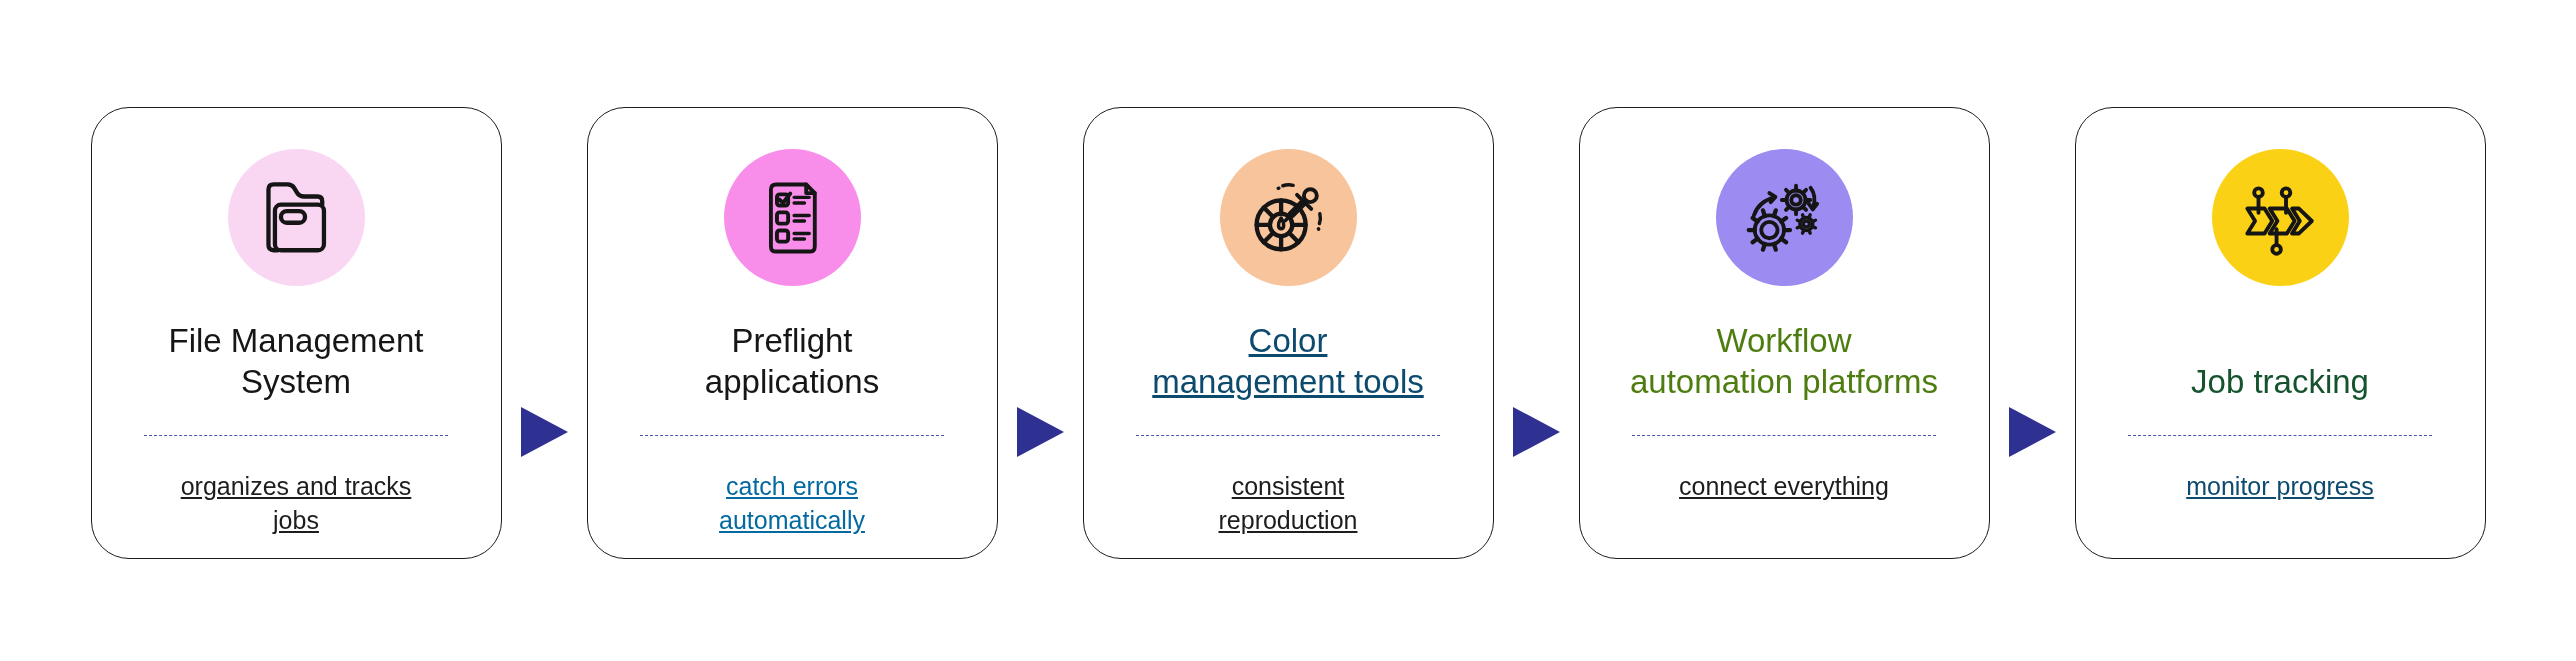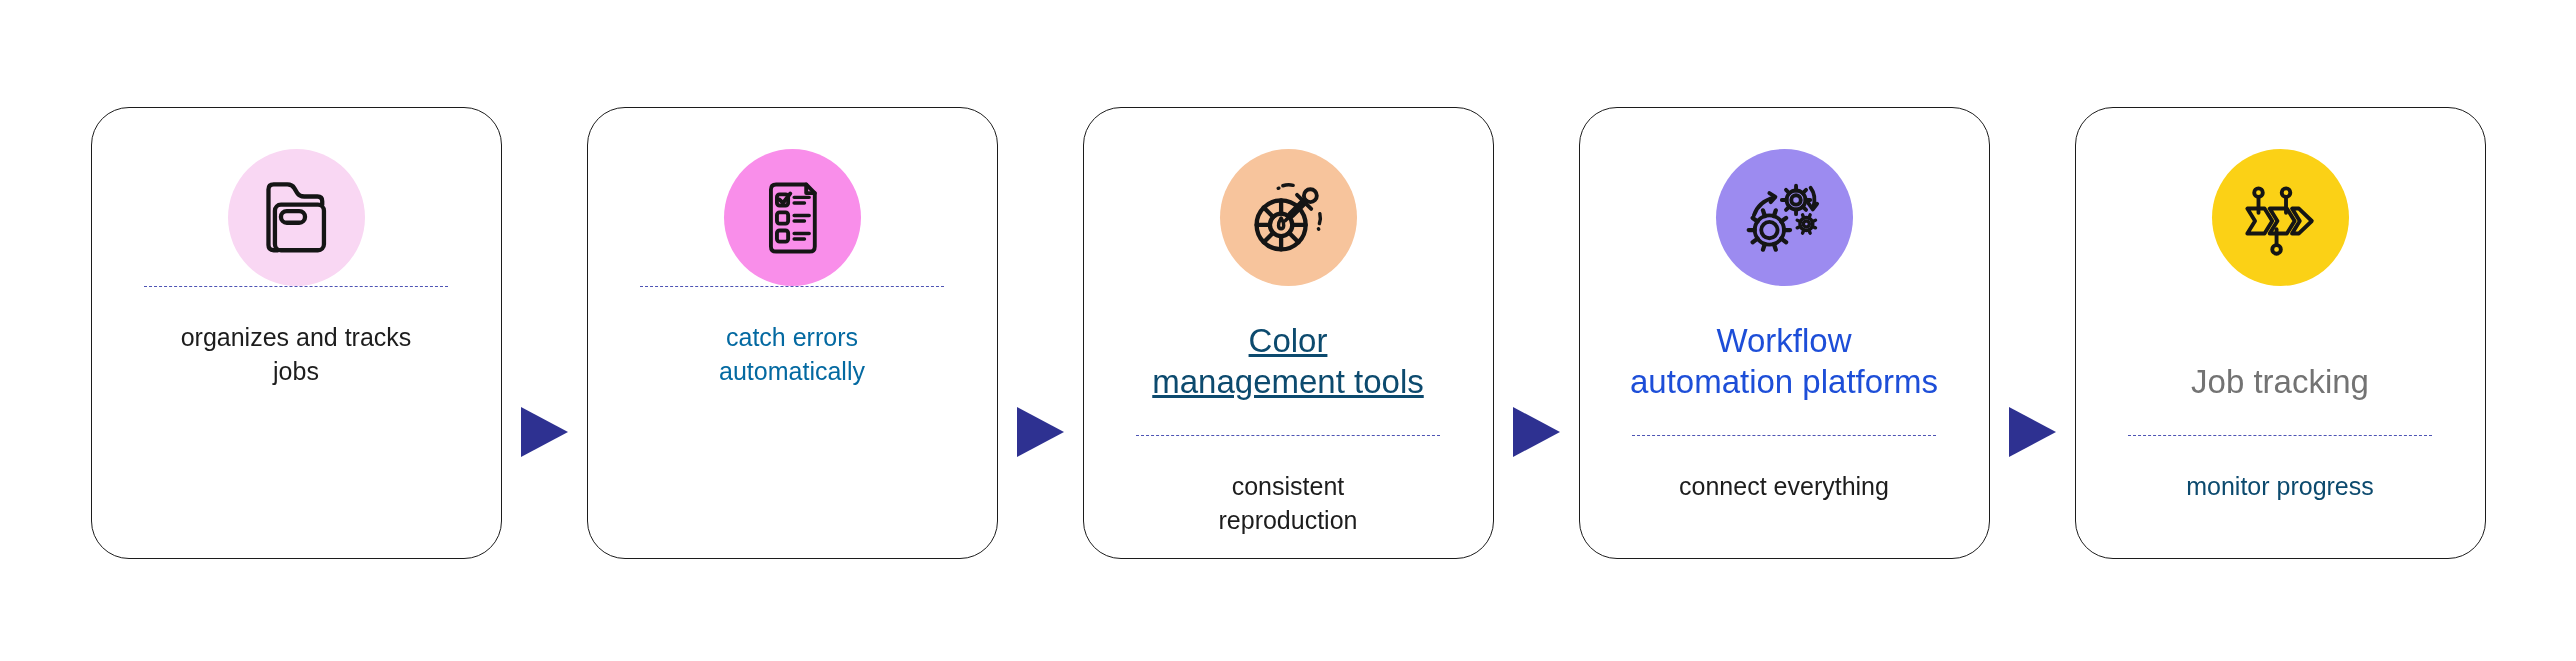--- a/index.html
+++ b/index.html
@@ -89,20 +89,21 @@
     justify-content: center;
     align-items: flex-start;
   }
   .subtitle {
     font-size: 25px;
     line-height: 34px;
     font-weight: 400;
     text-align: center;
     white-space: pre-line;
     max-width: 340px;
+    text-decoration: underline;
   }
   .arrow {
     width: 0;
     height: 0;
     border-top: 25.5px solid transparent;
     border-bottom: 25.5px solid transparent;
     border-left: 47px solid #2E3191;
     margin-top: 300px;
     flex: 0 0 auto;
   }
@@ -115,20 +116,24 @@
   <div class="card">
     <div class="icon-badge" style="background-color: rgb(249, 215, 243);">
       <div class="icon-wrap" style="color: rgb(21, 21, 21);">
         <svg viewBox="0 0 100 100" fill="none" stroke="currentColor" stroke-linecap="round" stroke-linejoin="round">
           <path stroke-width="5" d="M 29 87.5 L 24 87.5 Q 18 87.5 18 81.5 L 18 17 Q 18 11 24 11 L 40 11 Q 45.5 11 48 15.2 L 51.5 21 Q 54 25 59.5 25 L 75 25 Q 80.5 25 80.5 30.5 L 80.5 34.5"></path>
           <rect stroke-width="5" x="25.5" y="34.5" width="57" height="53" rx="7"></rect>
           <rect stroke-width="5" x="32.5" y="42" width="28" height="13.5" rx="6.75"></rect>
         </svg>
       </div>
     </div>
+    <div class="title-wrap">
+      <div class="title" style="color: rgb(22, 22, 22);">File Management
+System</div>
+    </div>
     <div class="divider" style="border-color: rgb(78, 84, 180);"></div>
     <div class="subtitle-wrap">
       <div class="subtitle" style="color: rgb(29, 29, 29);">organizes and tracks
 jobs</div>
     </div>
   </div>
 
   <div class="arrow" style="border-left-color: rgb(46, 49, 145);"></div>
 
   <div class="card">
@@ -137,20 +142,24 @@
         <svg viewBox="0 0 100 100" fill="none" stroke="currentColor" stroke-linecap="round" stroke-linejoin="round">
           <path stroke-width="4.5" d="M 66.5 11 L 31.5 11 Q 25.5 11 25.5 17 L 25.5 83 Q 25.5 89 31.5 89 L 70.5 89 Q 76.5 89 76.5 83 L 76.5 21 Z"></path>
           <path stroke-width="4.5" d="M 66.5 11 L 66.5 21 L 76.5 21"></path>
           <rect stroke-width="4.5" x="32.5" y="22.5" width="13" height="13" rx="3"></rect>
           <rect stroke-width="4.5" x="32.5" y="43.5" width="13" height="13" rx="3"></rect>
           <rect stroke-width="4.5" x="32.5" y="64.5" width="13" height="13" rx="3"></rect>
           <polyline stroke-width="4.5" points="35.5 28.5, 39.5 32.5, 48 21.5"></polyline>
           <path stroke-width="4" d="M 52.5 26 L 70 26 M 52.5 32.5 L 64.5 32.5 M 52.5 47 L 70 47 M 52.5 53.5 L 64.5 53.5 M 52.5 68 L 70 68 M 52.5 74.5 L 64.5 74.5"></path>
         </svg>
       </div>
+    </div>
+    <div class="title-wrap">
+      <div class="title" style="color: rgb(22, 22, 22);">Preflight
+applications</div>
     </div>
     <div class="divider" style="border-color: rgb(78, 84, 180);"></div>
     <div class="subtitle-wrap">
       <div class="subtitle" style="color: #0369a1;">catch errors
 automatically</div>
     </div>
   </div>
 
   <div class="arrow" style="border-left-color: rgb(46, 49, 145);"></div>
 
@@ -200,21 +209,21 @@
           <circle stroke-width="4" cx="76" cy="57" r="3.5"></circle>
           <path stroke-width="4" d="M 82.93 59.87 L 86.62 61.4 M 78.87 63.93 L 80.4 67.62 M 73.13 63.93 L 71.6 67.62 M 69.07 59.87 L 65.38 61.4 M 69.07 54.13 L 65.38 52.6 M 73.13 50.07 L 71.6 46.38 M 78.87 50.07 L 80.4 46.38 M 82.93 54.13 L 86.62 52.6"></path>
           <path stroke-width="4.5" d="M 15 47 Q 20 31 39 26"></path>
           <polyline stroke-width="4.5" points="33 21, 40 25.5, 34.5 31.5"></polyline>
           <path stroke-width="4.5" d="M 81 15 Q 88 24 84 38"></path>
           <polyline stroke-width="4.5" points="78.5 33, 83.5 40, 88.5 33.5"></polyline>
         </svg>
       </div>
     </div>
     <div class="title-wrap">
-      <div class="title" style="color: #1d4ed8;">Workflow
+      <div class="title" style="color: #4d7c0f;">Workflow
 automation platforms</div>
     </div>
     <div class="divider" style="border-color: rgb(78, 84, 180);"></div>
     <div class="subtitle-wrap">
       <div class="subtitle" style="color: rgb(29, 29, 29); text-align: center;">connect everything</div>
     </div>
   </div>
 
   <div class="arrow" style="border-left-color: rgb(46, 49, 145);"></div>
 
@@ -228,21 +237,21 @@
           <path stroke-width="4.5" d="M 25 44 L 25 26"></path>
           <circle stroke-width="4.5" cx="25" cy="20.5" r="5"></circle>
           <path stroke-width="4.5" d="M 57 44 L 57 26"></path>
           <circle stroke-width="4.5" cx="57" cy="20.5" r="5"></circle>
           <path stroke-width="4.5" d="M 46 63 L 46 81"></path>
           <circle stroke-width="4.5" cx="46" cy="86.5" r="5"></circle>
         </svg>
       </div>
     </div>
     <div class="title-wrap">
-      <div class="title" style="color: #737373;">Job tracking</div>
+      <div class="title" style="color: #14532d;">Job tracking</div>
     </div>
     <div class="divider" style="border-color: rgb(78, 84, 180);"></div>
     <div class="subtitle-wrap">
       <div class="subtitle" style="color: #0c4a6e;">monitor progress</div>
     </div>
   </div>
 
 </div>
 
 

